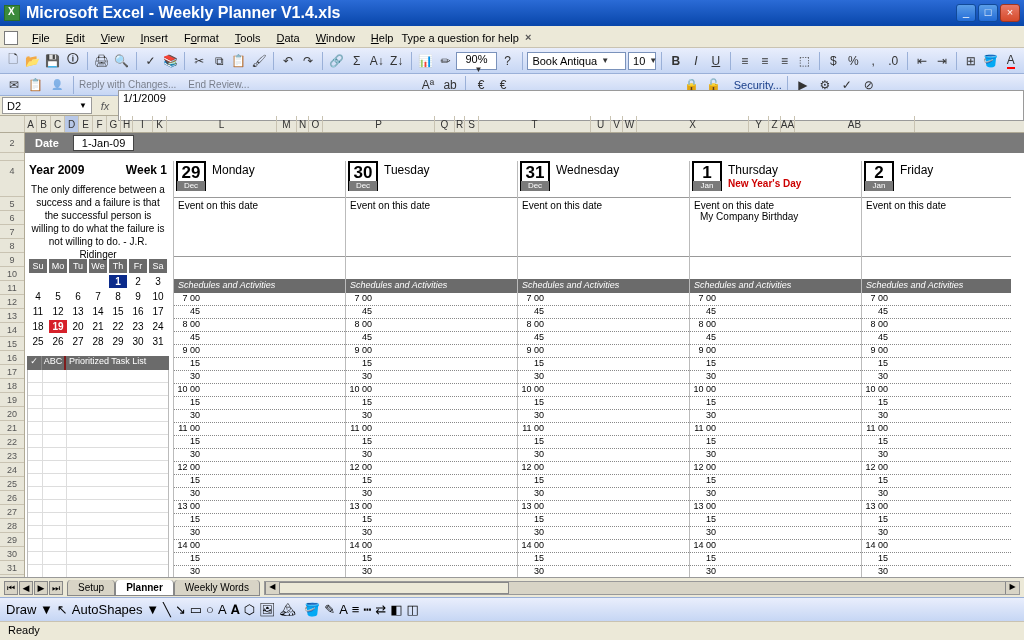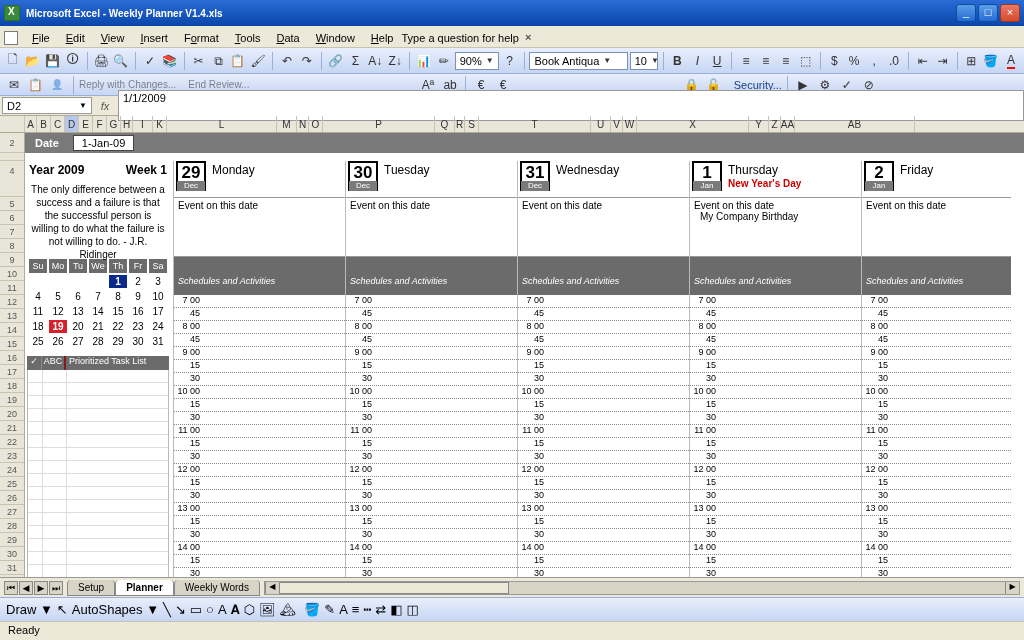--- a/index.html
+++ b/index.html
@@ -2,39 +2,39 @@
 <html><head>
 <meta charset="utf-8">
 <style>
 * { margin:0; padding:0; box-sizing:border-box; font-family:Tahoma,Arial,sans-serif; }
 body { width:1024px; height:640px; background:#ece9d8; overflow:hidden; font-size:11px; }
 
 
 .titlebar { height:26px; background:linear-gradient(#2b6bd6,#0846aa); color:#fff; display:flex; align-items:center; padding:0 4px; }
 .titlebar .app-icon { width:16px; height:16px; background:#3b8a3b; border:1px solid #2a6d2a; margin-right:6px; position:relative; }
 .titlebar .app-icon:after { content:"X"; position:absolute; top:0; left:3px; font-size:10px; color:#fff; font-weight:bold; }
-.titlebar .title { font-weight:bold; font-size:10px; flex:1; }
+.titlebar .title { font-weight:bold; font-size:16px; flex:1; }
 .winbtns { display:flex; gap:2px; }
 .winbtn { width:20px; height:18px; background:linear-gradient(#5b9ee8,#226bd6); border:1px solid #114a99; border-radius:3px; color:#fff; text-align:center; font-size:11px; line-height:14px; cursor:default; }
 .winbtn.close { background:linear-gradient(#e87a68,#d64a2b); border-color:#a03620; }
 
 
 .menubar { height:22px; background:#ece9d8; display:flex; align-items:center; padding:2px 4px 0; border-bottom:1px solid #c9c3b2; }
 .menubar .doc-icon { width:14px; height:14px; border:1px solid #7a7a7a; background:#fff; margin-right:6px; }
 .menubar .mi { padding:2px 8px; font-size:11px; }
 .menubar .mi u { text-decoration:underline; }
 .menubar .xclose { width:14px; height:14px; margin-left:auto; margin-right:2px; color:#555; font-weight:bold; }
 
 
 .tb { height:26px; background:linear-gradient(#e9eefc,#c6d6f4); border-bottom:1px solid #9ab0d8; display:flex; align-items:center; padding:0 4px; gap:2px; }
 .tb .sep { width:1px; height:18px; background:#9ab0d8; margin:0 3px; }
 .tb .btn { width:20px; height:20px; border:1px solid transparent; border-radius:2px; display:flex; align-items:center; justify-content:center; font-size:12px; color:#333; }
 .tb .dd { display:flex; align-items:center; border:1px solid #7a92bb; background:#fff; height:18px; padding:0 4px; font-size:11px; }
 .tb .dd .caret { margin-left:4px; font-size:8px; color:#333; }
-.tb .zoom { width:44px; }
+.tb .zoom { width:44px;flex-direction:column; }
 .tb .font { width:110px; }
 .tb .size { width:28px; }
 
 .tb2 { height:22px; }
 .tb2 .greyed { opacity:.45; font-size:10px; }
 .tb .security { margin-left:8px; font-size:11px; color:#1a3f8a; }
 
 
 .fxbar { height:20px; background:#ece9d8; border-bottom:1px solid #b0aa96; display:flex; align-items:center; font-size:11px; }
 .fxbar .namebox { width:90px; border:1px solid #9a9a9a; background:#fff; height:17px; padding:1px 4px; margin-left:2px; display:flex; align-items:center; }
@@ -83,21 +83,21 @@
 .days { position:absolute; top:28px; left:148px; right:0; bottom:0; display:flex; }
 .daycol { width:172px; border-left:1px solid #bbb; display:flex; flex-direction:column; }
 .daycol:last-child { width:150px; }
 .dayhead { height:36px; display:flex; align-items:flex-start; padding:0 2px; }
 .daynum { width:30px; height:30px; background:#fff; border:2px solid #000; text-align:center; font-size:17px; font-weight:bold; line-height:19px; margin-right:6px; }
 .daynum .mon { display:block; font-size:8px; background:#7a7a7a; color:#fff; line-height:10px; font-weight:normal; margin:-1px -1px 0; }
 .dayname { font-weight:normal; font-size:12px; margin-top:2px; }
 .holiday { color:#c00; font-weight:bold; font-size:10px; margin-top:1px; }
 .eventbox { height:60px; border-top:1px solid #999; border-bottom:1px solid #999; padding:2px 4px; font-size:10px; }
 .eventbox .ev { padding-left:6px; }
-.schedhdr { height:14px; background:#6b6b6b; color:#fff; font-size:9px; font-style:italic; padding:19px 4px; }
+.schedhdr { height:14px; background:#6b6b6b; color:#fff; font-size:9px; font-style:italic; padding:1px 4px;margin-top:22px; }
 .schedrows { flex:1; overflow:hidden; }
 .srow { height:13px; display:flex; border-bottom:1px dotted #888; }
 .srow .tm { width:30px; text-align:right; padding-right:4px; font-size:9px; }
 .srow .line { flex:1; }
 
 
 .tabbar { height:20px; background:#ece9d8; border-top:1px solid #999; display:flex; align-items:center; font-size:10px; }
 .tabbar .nav { display:flex; gap:1px; padding:0 4px; }
 .tabbar .nav span { width:14px; height:14px; border:1px solid #888; background:#d8d4c6; text-align:center; font-size:9px; line-height:12px; }
 .tabbar .tab { padding:2px 10px; background:#fff; border:1px solid #888; border-bottom:none; border-radius:0 0 4px 4px; transform:scaleY(-1); margin-bottom:-1px; }

